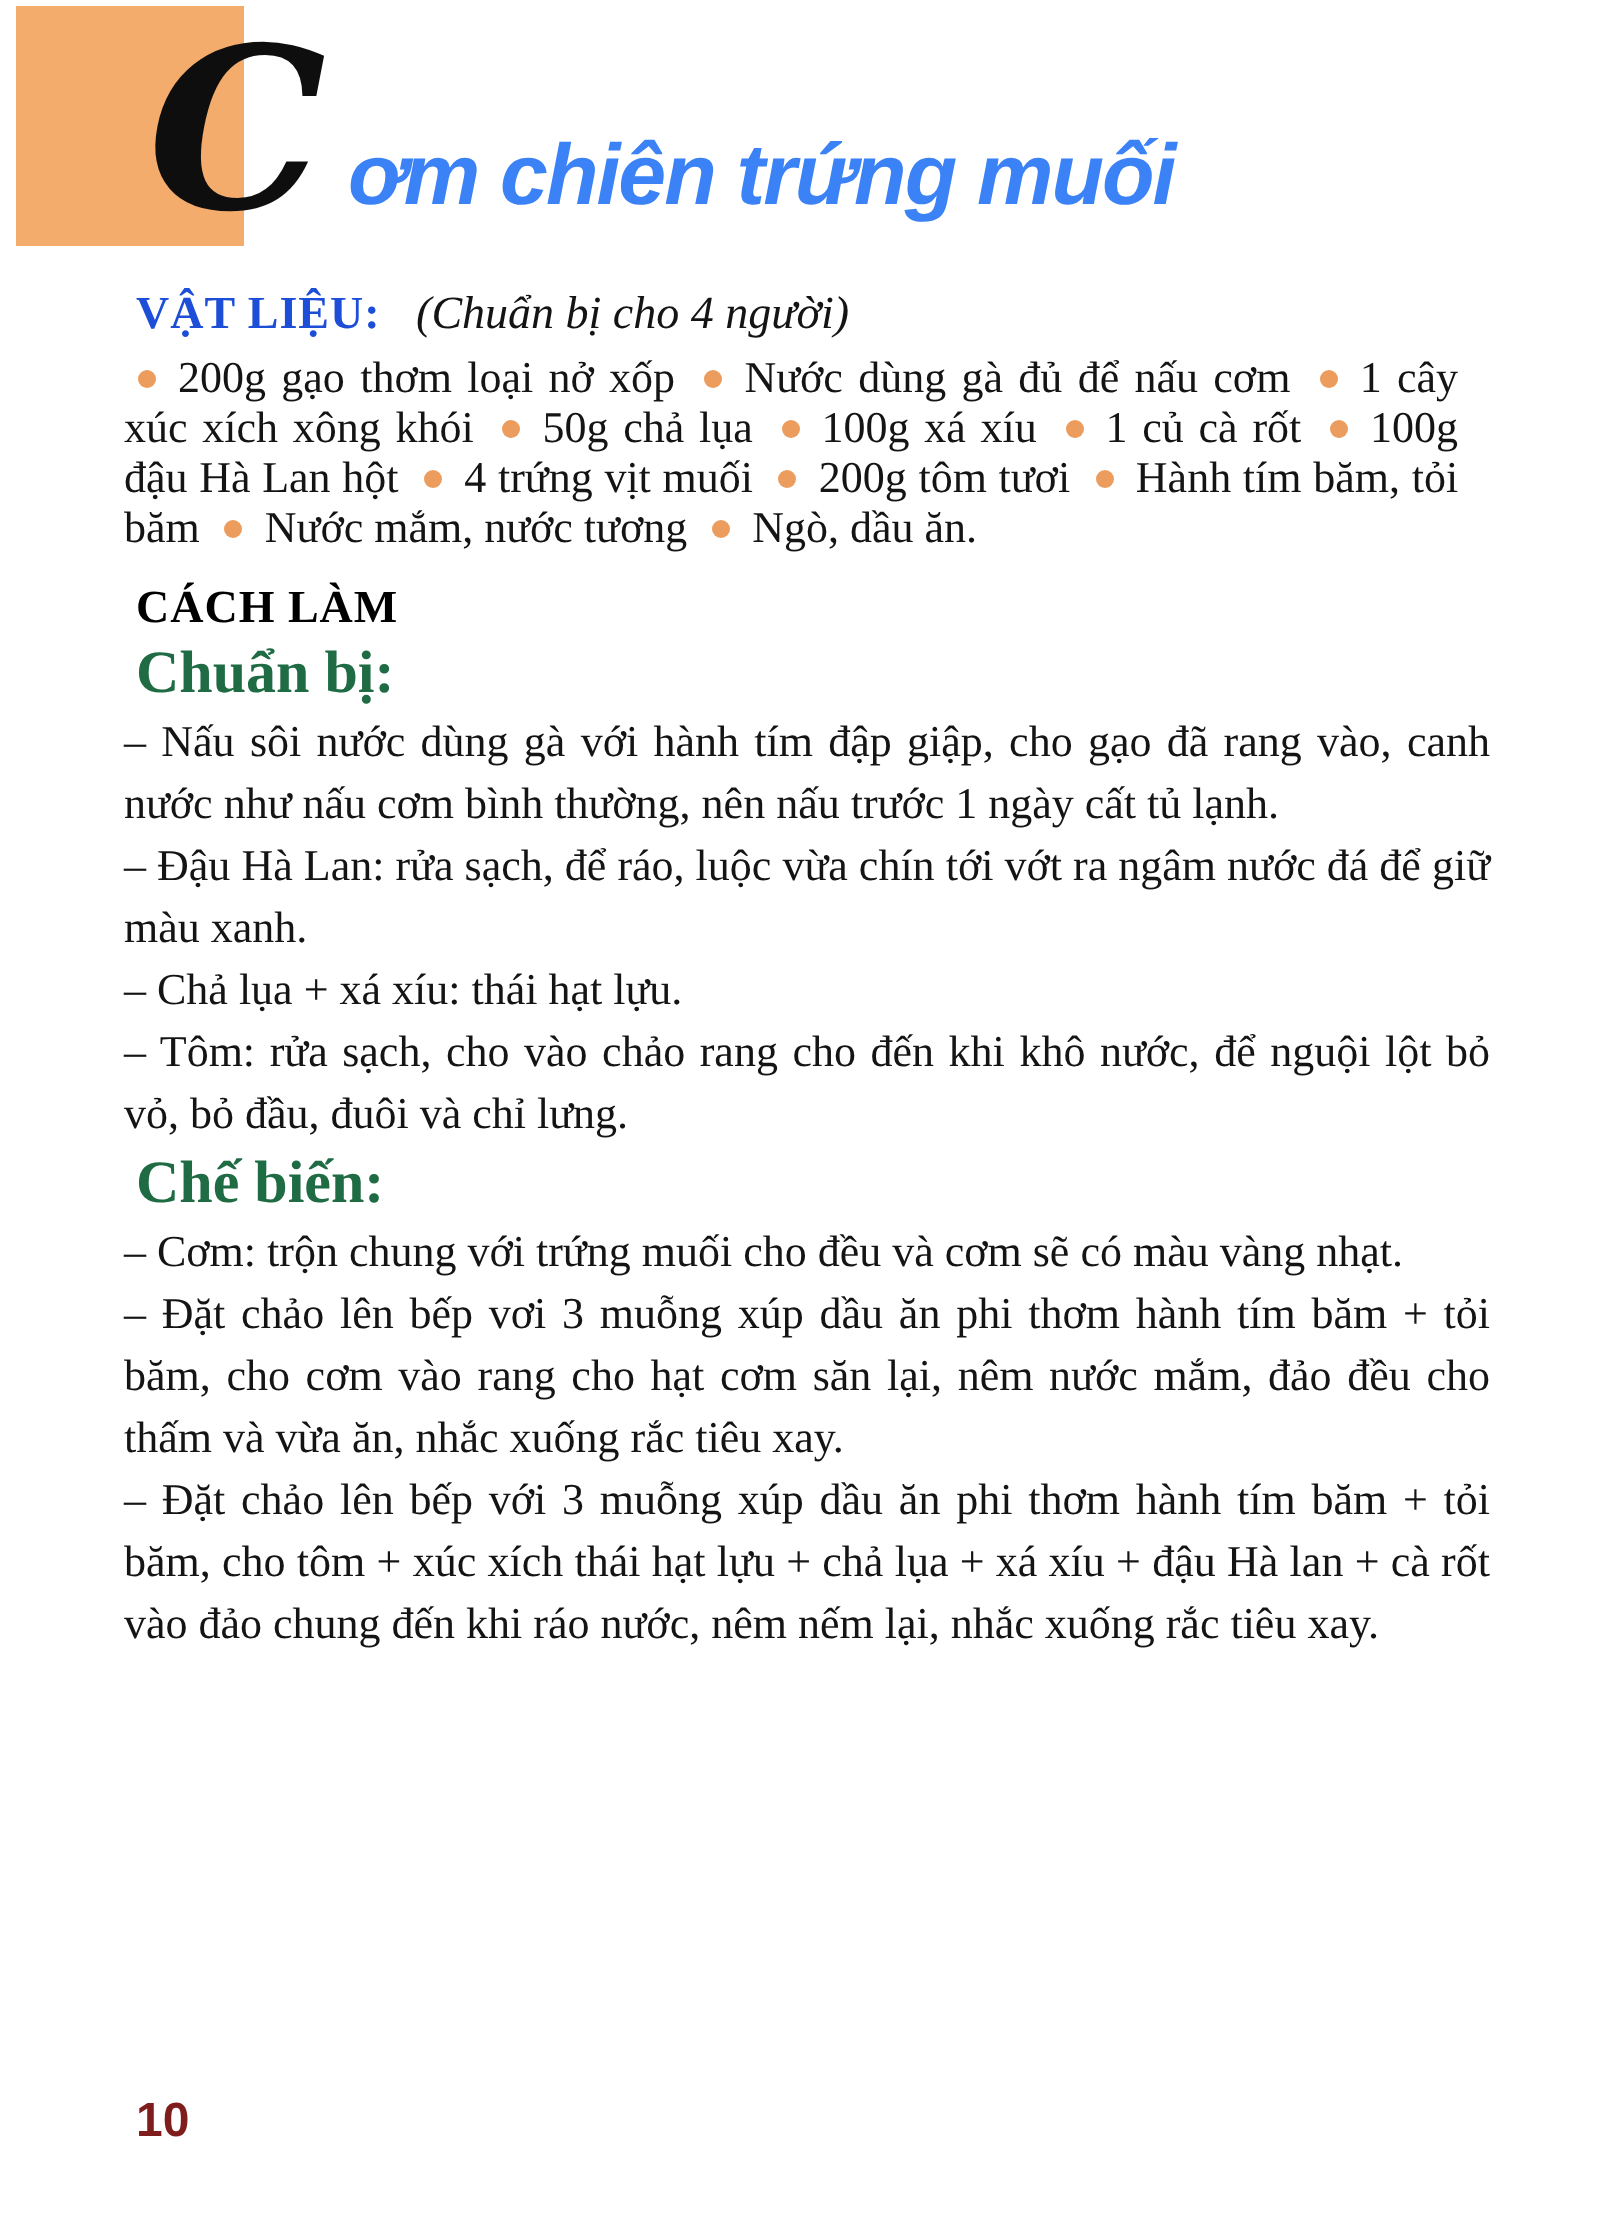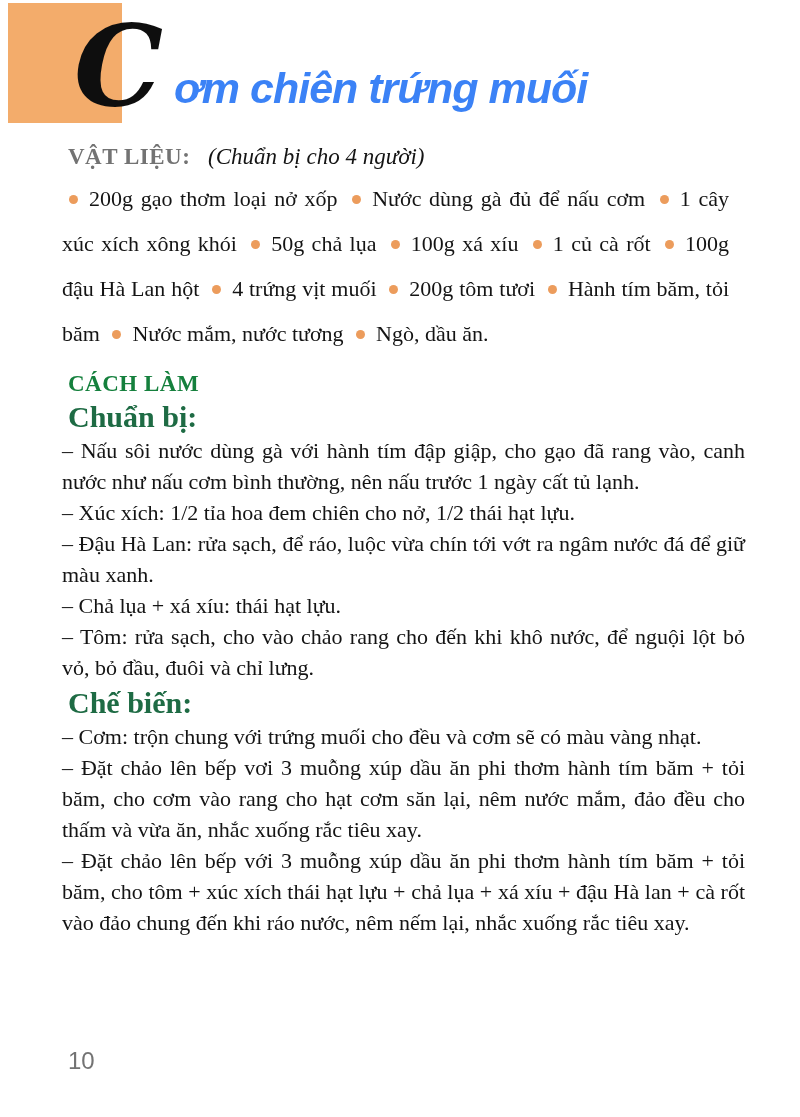--- a/index.html
+++ b/index.html
@@ -47,48 +47,48 @@
     letter-spacing: -1px;
     color: #3b82f6;
     white-space: nowrap;
   }
 
   
   .content { margin: 0 55px 0 62px; }
 
   .vatlieu-line { margin: 8px 0 2px 6px; font-size: 23px; }
   .label-red {
-    color: #737373;
+    color: #1d4ed8;
     font-weight: bold;
     letter-spacing: 0.5px;
   }
   .note-italic { font-style: italic; margin-left: 12px; color: #141414; font-family: Liberation Serif, serif; }
 
   .ingredients-text {
     margin: 6px 16px 0 0;
     font-size: 22px;
-    line-height: 45px;
+    line-height: 25px;
     text-align: justify;
   }
   .ing { display: inline; }
   .bullet {
     display: inline-block;
     width: 9px; height: 9px;
     border-radius: 50%;
     background: #ec9c5c;
     margin: 0 11px 2px 7px;
     vertical-align: middle;
   }
 
   .cachlam-heading {
     margin: 15px 0 0 6px;
     font-size: 23px;
     font-weight: bold;
     letter-spacing: 0.5px;
-    color: #15803d;
+    color: #000000;
   }
   .subheading {
     margin: 3px 0 1px 6px;
     font-size: 30px;
     font-weight: bold;
     color: #1e6b44;
   }
 
   .steps { margin: 0; }
   .step {
@@ -96,23 +96,23 @@
     font-size: 22px;
     line-height: 31px;
     text-align: justify;
   }
 
   .page-number {
     position: absolute;
     left: 68px;
     bottom: 42px;
     font-family: "Liberation Sans", sans-serif;
-    font-weight: normal;
+    font-weight: bold;
     font-size: 24px;
-    color: #737373;
+    color: #7f1d1d;
   }
 </style>
 </head>
 <body>
 
 <div class="page">
 
   <div class="header">
     <div class="orange-block"></div>
     <span class="dropcap">C</span>
@@ -155,21 +155,20 @@
       </p>
 
     <p class="cachlam-heading">CÁCH LÀM</p>
 
     <p class="subheading">Chuẩn bị:</p>
     <div class="steps">
 
 
         <p class="step">– Nấu sôi nước dùng gà với hành tím đập giập, cho gạo đã rang vào, canh nước như nấu cơm bình thường, nên nấu trước 1 ngày cất tủ lạnh.</p>
 
-        <p class="step">– Xúc xích: 1/2 tỉa hoa đem chiên cho nở, 1/2 thái hạt lựu.</p>
 
         <p class="step">– Đậu Hà Lan: rửa sạch, để ráo, luộc vừa chín tới vớt ra ngâm nước đá để giữ màu xanh.</p>
 
         <p class="step">– Chả lụa + xá xíu: thái hạt lựu.</p>
 
 
         <p class="step">– Tôm: rửa sạch, cho vào chảo rang cho đến khi khô nước, để nguội lột bỏ vỏ, bỏ đầu, đuôi và chỉ lưng.</p>
       </div>
 
     <p class="subheading">Chế biến:</p>

